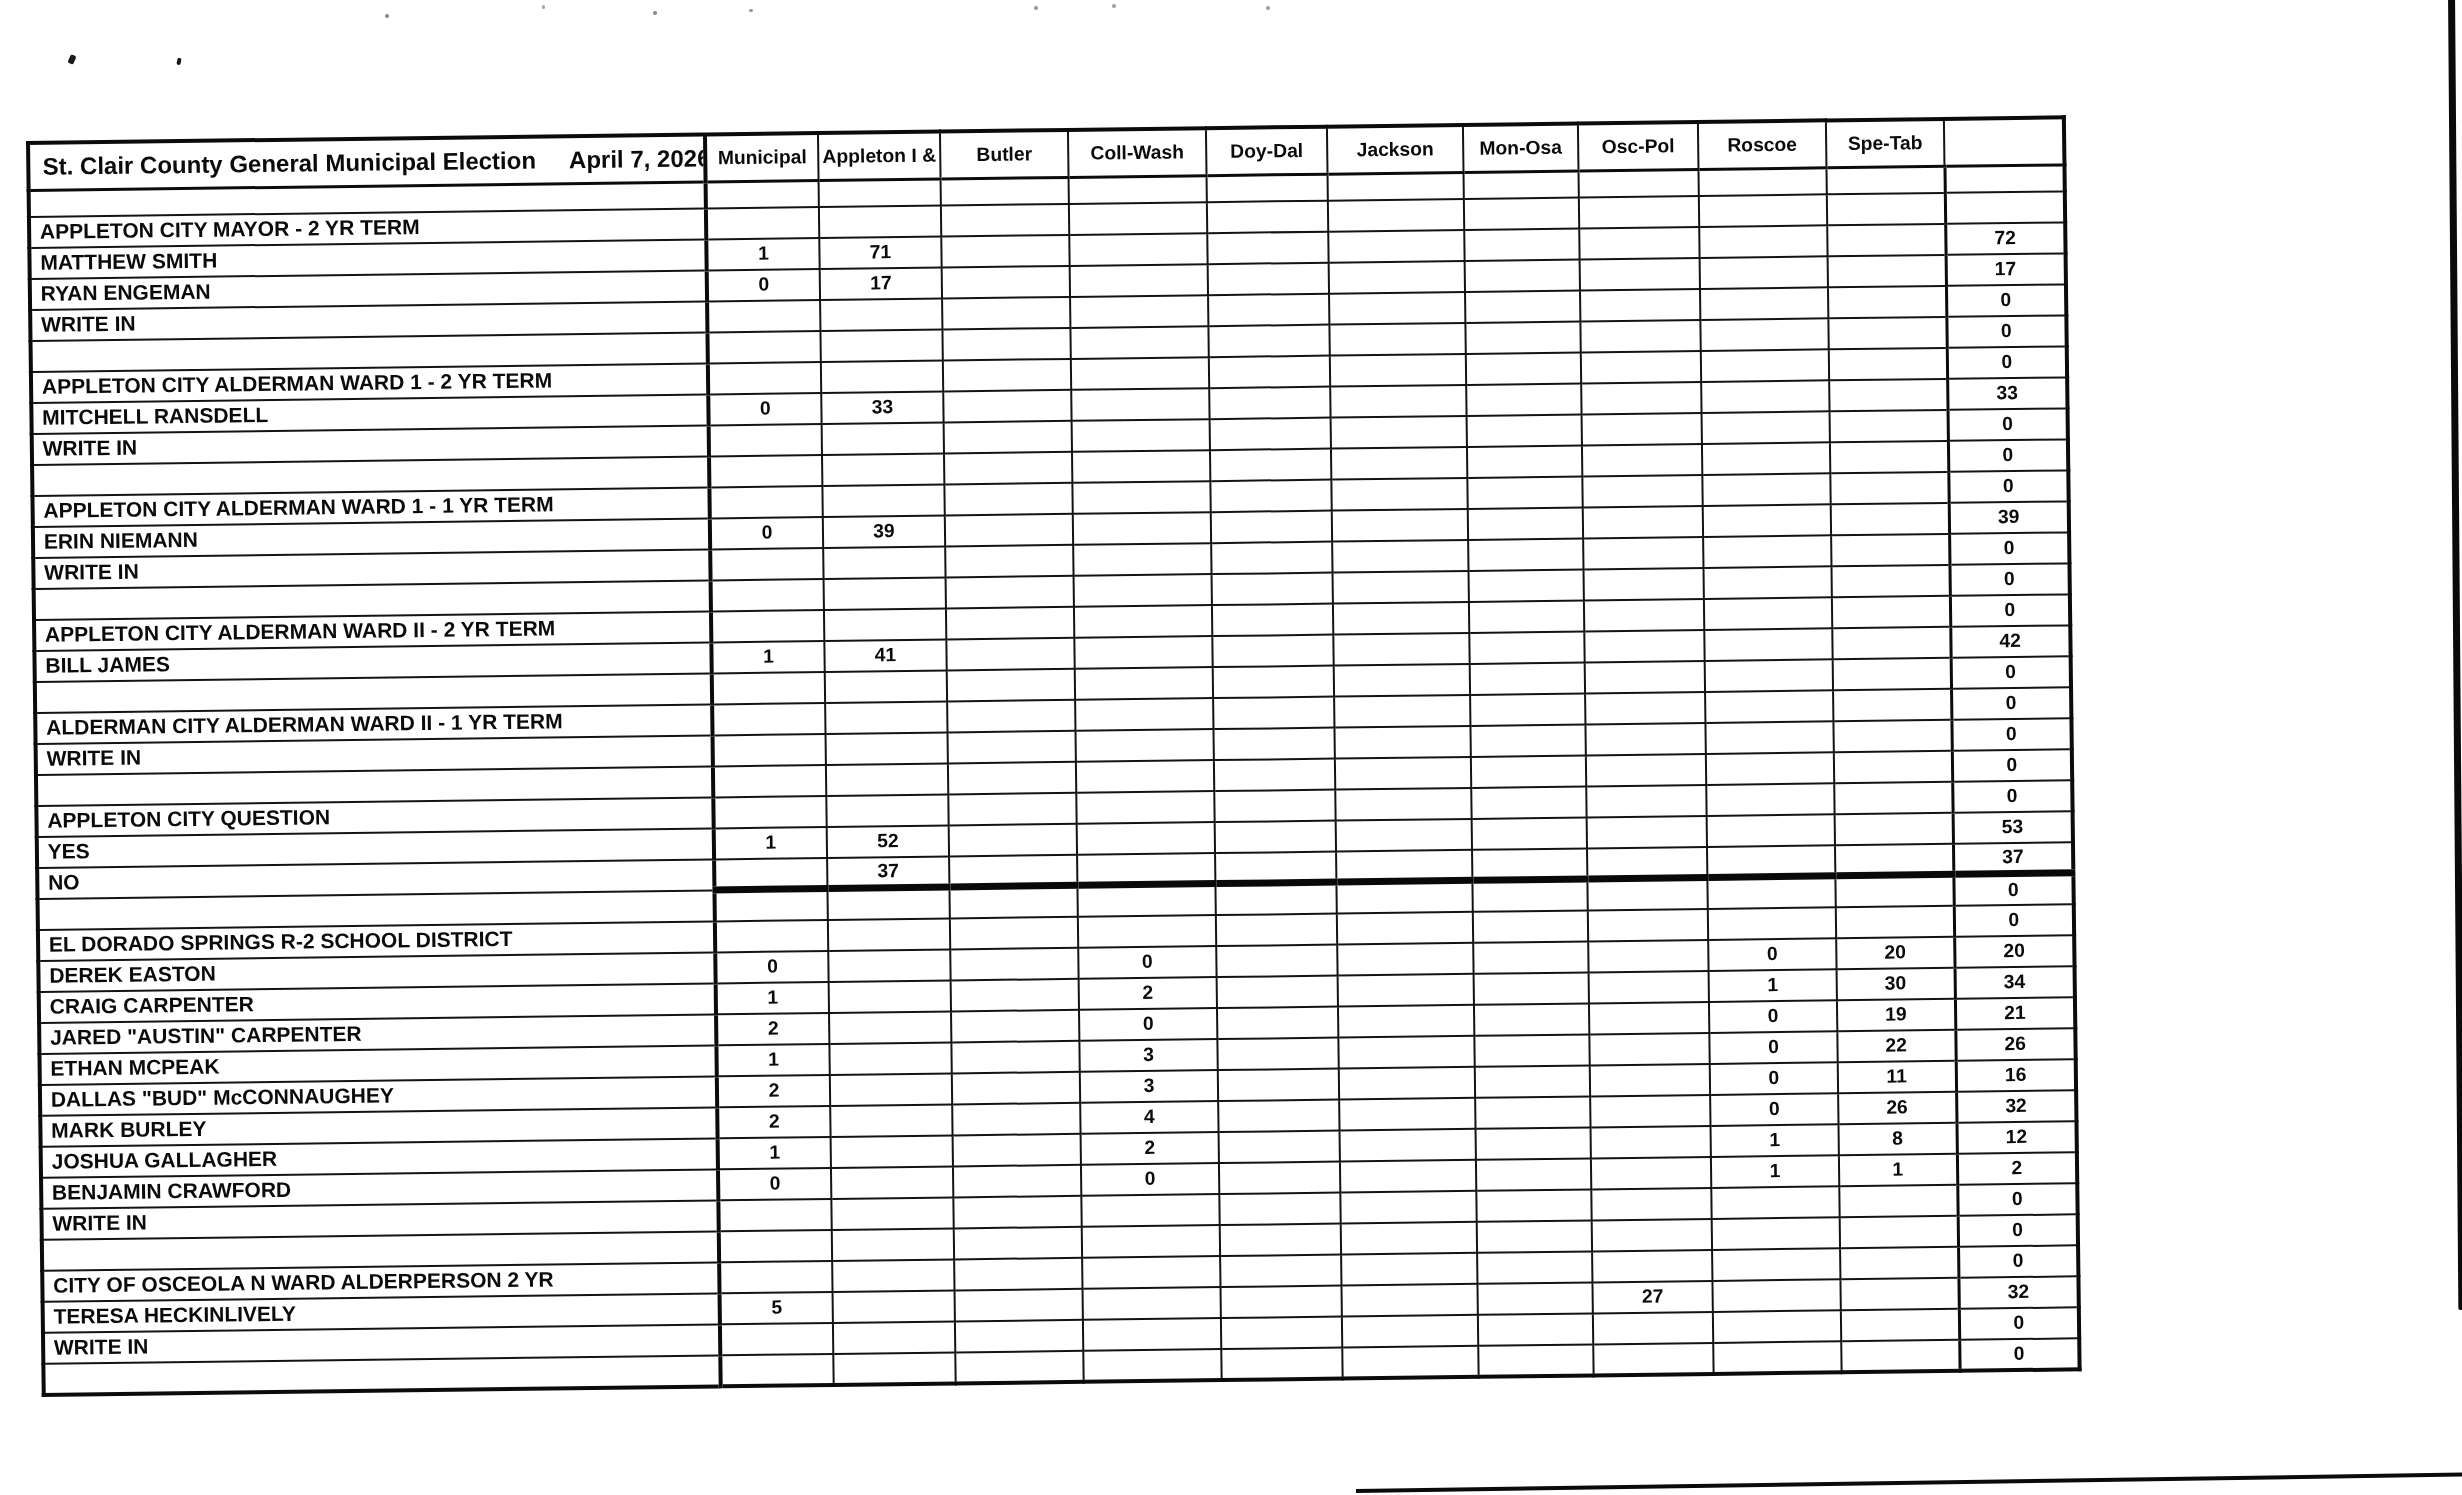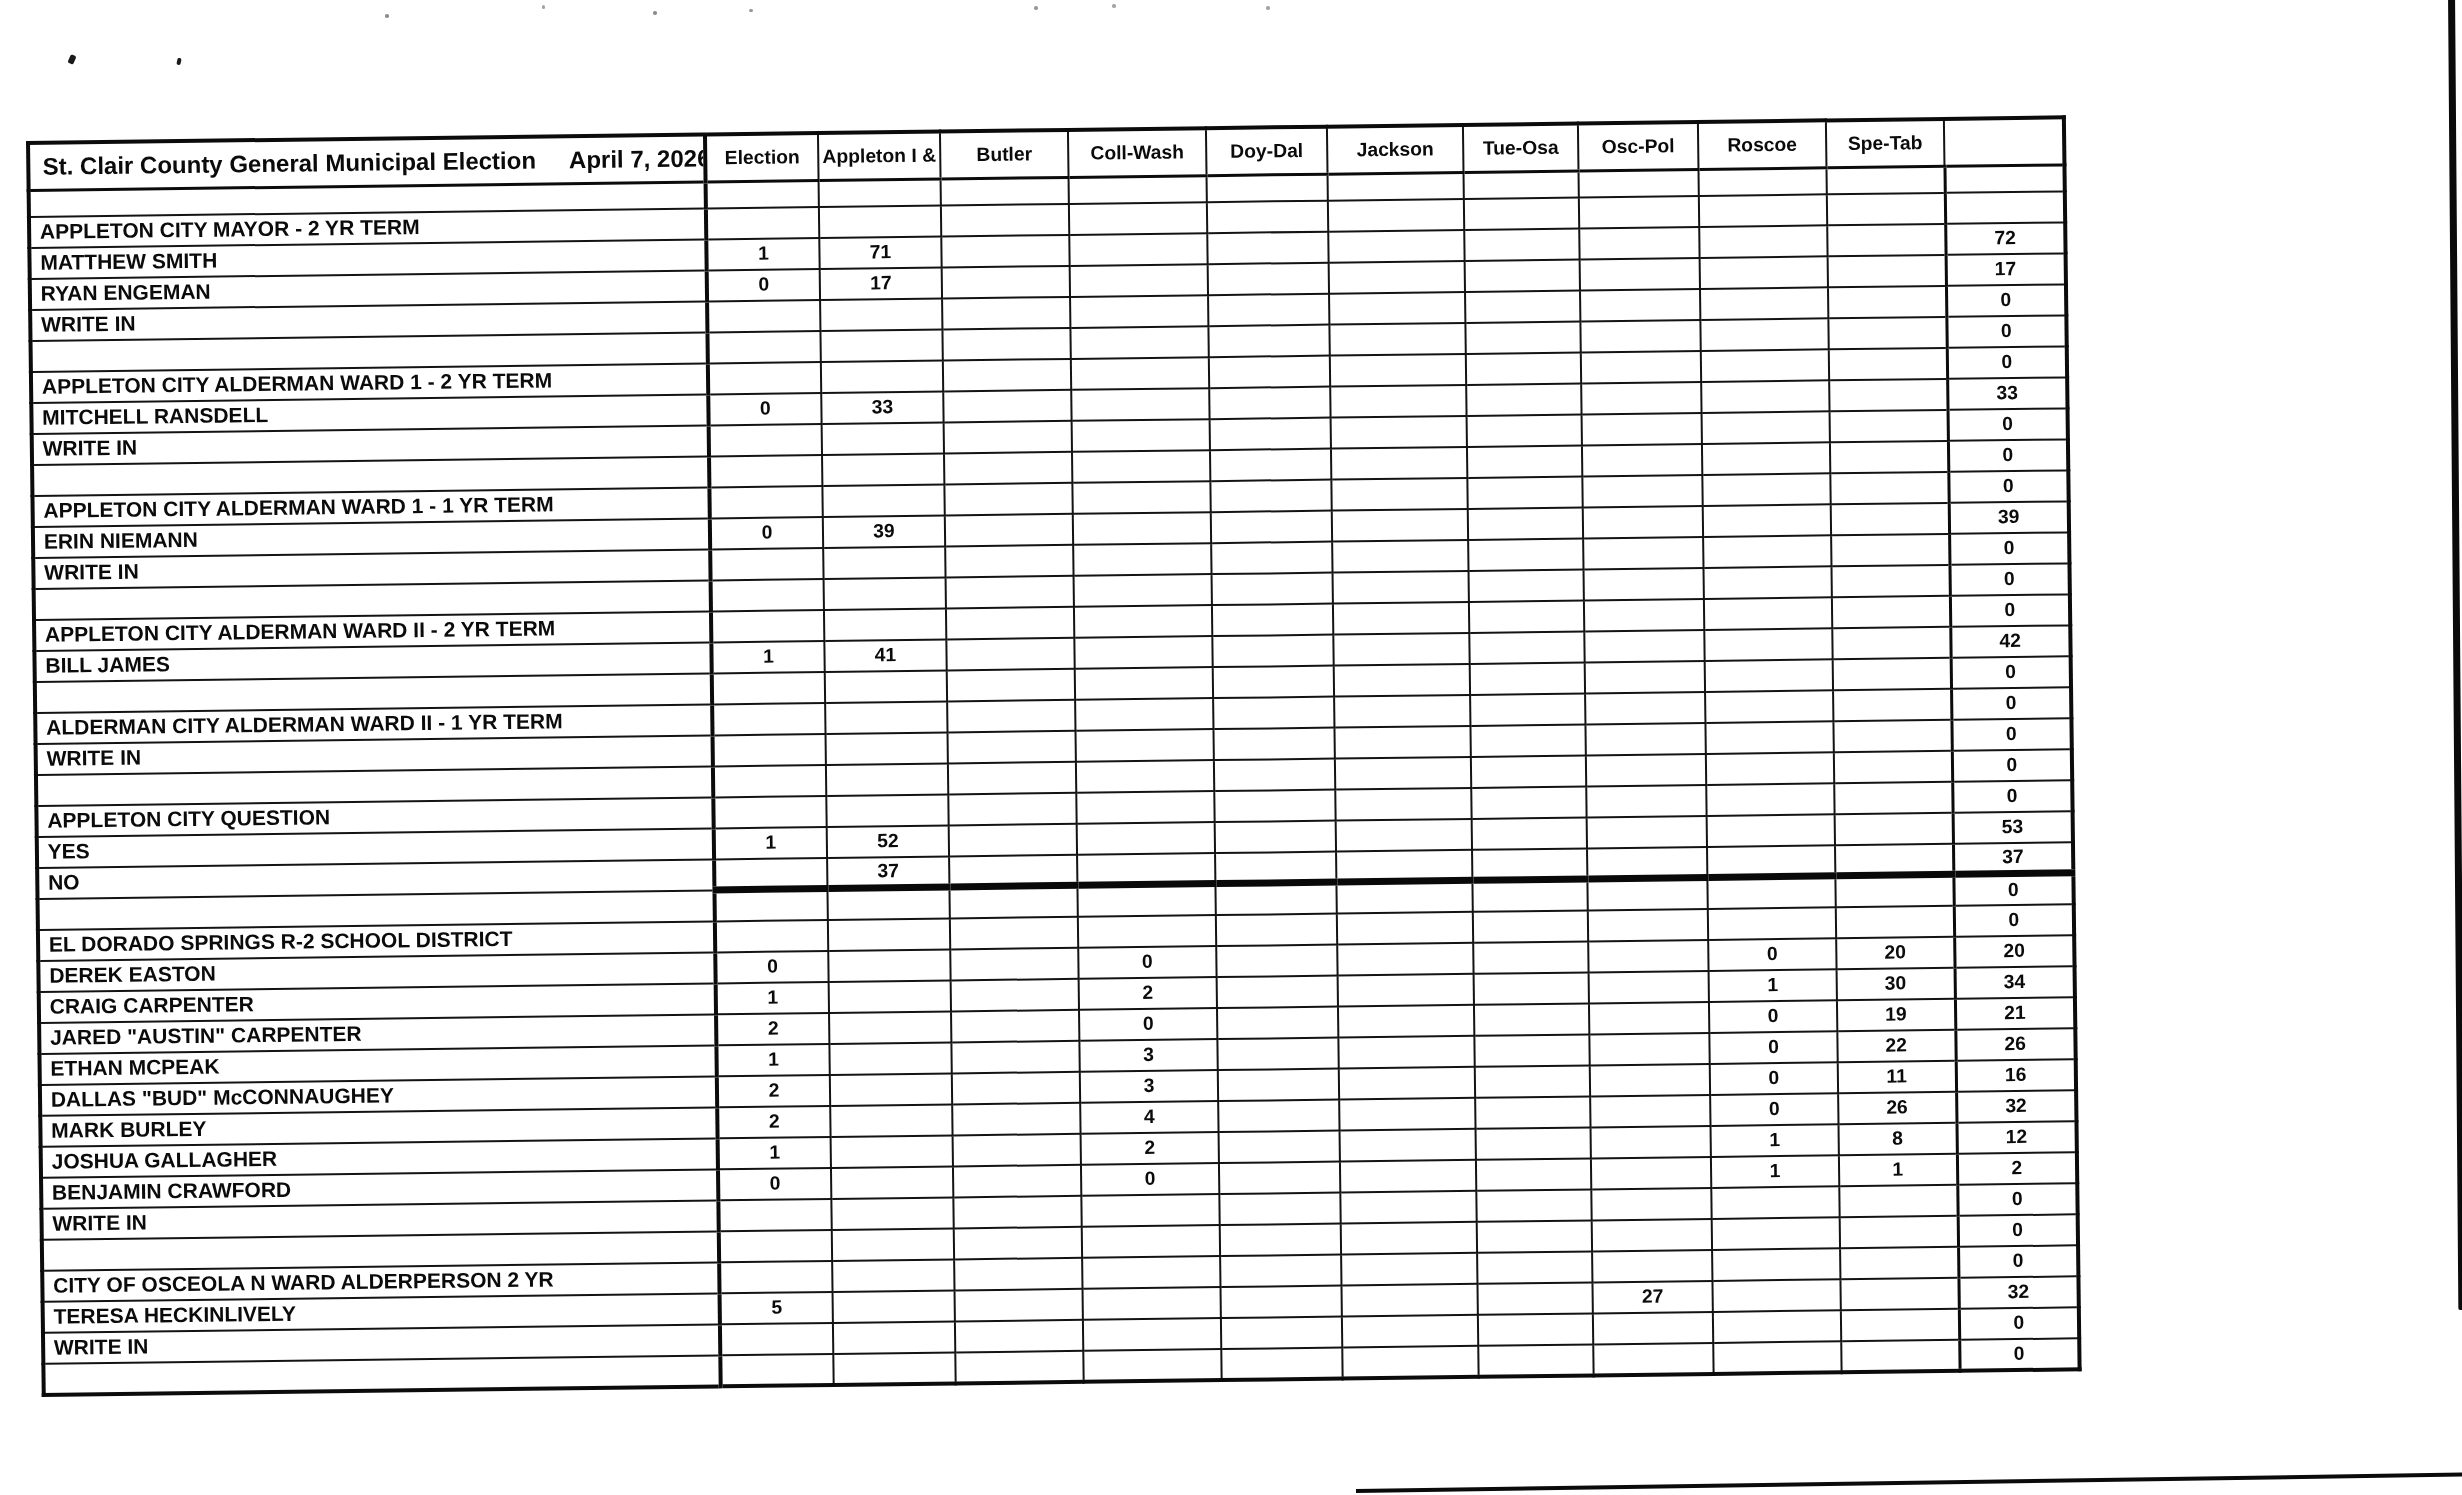--- a/index.html
+++ b/index.html
@@ -95,27 +95,27 @@
       <col style="width:128px">
         <col style="width:118px">
         <col style="width:120px">
     </colgroup>
     <thead>
       <tr>
         <th class="title-cell">
           <span>St. Clair County General Municipal Election</span><span class="date">April 7, 2026</span>
         </th>
 
-      <th>Election</th>
+      <th>Municipal</th>
           <th>Appleton I &amp;</th>
           <th>Butler</th>
           <th>Coll-Wash</th>
           <th>Doy-Dal</th>
           <th>Jackson</th>
-          <th>Tue-Osa</th>
+          <th>Mon-Osa</th>
           <th>Osc-Pol</th>
           <th>Roscoe</th>
           <th>Spe-Tab</th>
           <th></th>
         </tr>
     </thead>
     <tbody>
 
     <tr class="first-blank">
           <td class="lbl"></td>

